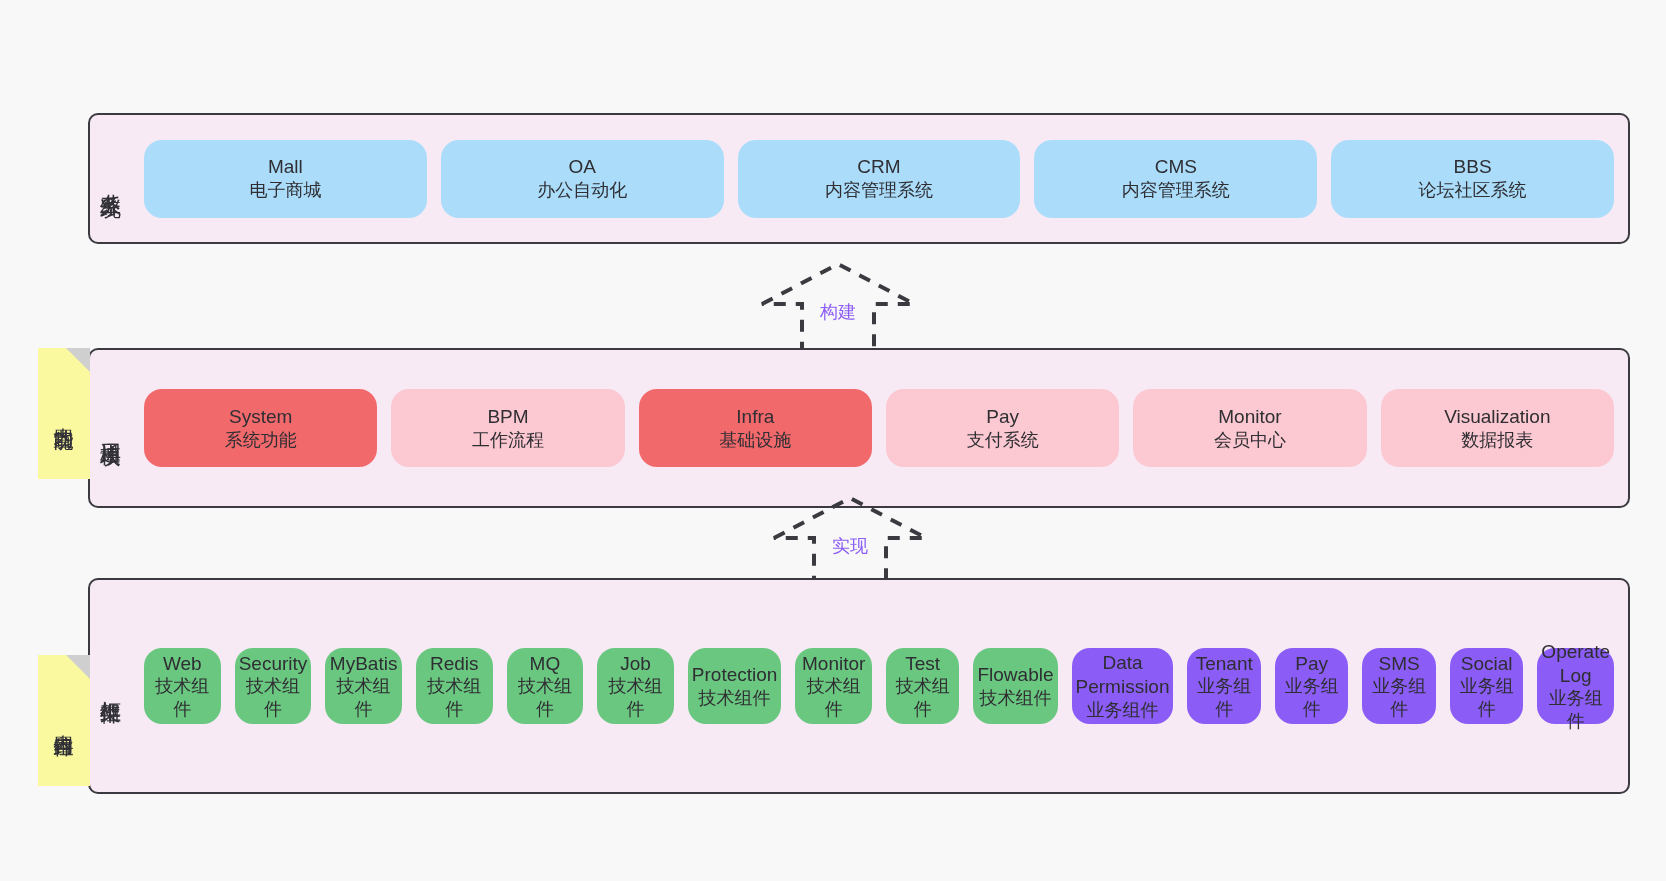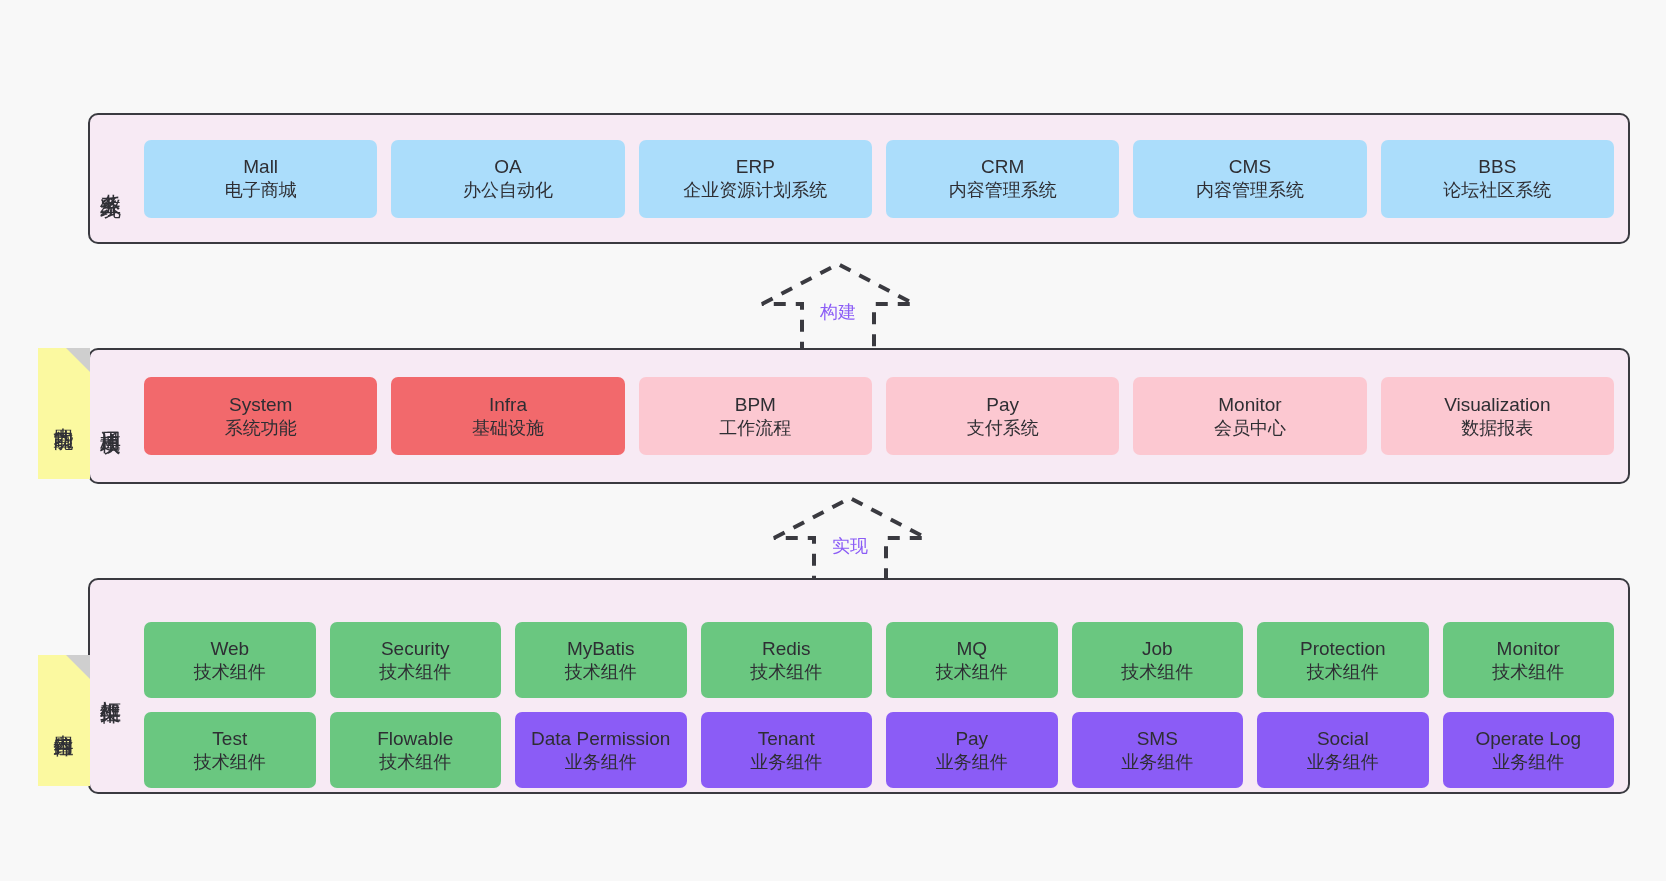--- a/index.html
+++ b/index.html
@@ -53,38 +53,37 @@
   }
 
   .layer-body {
     flex: 1 1 auto;
     display: flex;
     align-items: center;
     padding: 0 14px;
   }
 
   .layer-body.rows {
-    flex-direction: column;
+    flex-direction: row;
     justify-content: space-between;
     gap: 14px;
     padding: 14px;
-    margin-top: 28px;
   }
 
   .row {
     display: flex;
     width: 100%;
     gap: 14px;
   }
 
   
   .card {
     box-sizing: border-box;
     flex: 1 1 0;
-    border-radius: 7px;
+    border-radius: 18px;
     display: flex;
     flex-direction: column;
     align-items: center;
     justify-content: center;
     text-align: center;
     color: #2e2e33;
     line-height: 1.25;
     padding: 6px 4px;
   }
   .card .title-en {
@@ -175,24 +174,20 @@
         <div class="card biz">
           <span class="title-en">Mall</span>
           <span class="title-cn">电子商城</span>
         </div>
 
         <div class="card biz">
           <span class="title-en">OA</span>
           <span class="title-cn">办公自动化</span>
         </div>
 
-        <div class="card biz">
-          <span class="title-en">ERP</span>
-          <span class="title-cn">企业资源计划系统</span>
-        </div>
 
         <div class="card biz">
           <span class="title-en">CRM</span>
           <span class="title-cn">内容管理系统</span>
         </div>
 
         <div class="card biz">
           <span class="title-en">CMS</span>
           <span class="title-cn">内容管理系统</span>
         </div>
@@ -206,38 +201,38 @@
     </div>
   </div>
 
   <div class="arrow-group" style="left:758px; top:258px;">
     <svg viewBox="0 0 160 100" preserveAspectRatio="none" aria-hidden="true">
       <path d="M 4 46 L 80 6 L 156 46 L 116 46 L 116 94 L 44 94 L 44 46 Z" fill="none" stroke="#3a3a40" stroke-width="4" stroke-dasharray="12 10" stroke-linejoin="miter"></path>
     </svg>
     <div class="arrow-label">构建</div>
   </div>
 
-  <div class="layer" id="layer-module" style="left:88px; top:348px; width:1542px; height:136px;">
+  <div class="layer" id="layer-module" style="left:88px; top:348px; width:1542px; height:160px;">
     <div class="layer-title">通用模块</div>
     <div class="layer-body">
       <div class="cards-module">
 
         <div class="card mod-strong">
           <span class="title-en">System</span>
           <span class="title-cn">系统功能</span>
         </div>
 
+        <div class="card mod-light">
+          <span class="title-en">BPM</span>
+          <span class="title-cn">工作流程</span>
+        </div>
+
         <div class="card mod-strong">
           <span class="title-en">Infra</span>
           <span class="title-cn">基础设施</span>
-        </div>
-
-        <div class="card mod-light">
-          <span class="title-en">BPM</span>
-          <span class="title-cn">工作流程</span>
         </div>
 
         <div class="card mod-light">
           <span class="title-en">Pay</span>
           <span class="title-cn">支付系统</span>
         </div>
 
         <div class="card mod-light">
           <span class="title-en">Monitor</span>
           <span class="title-cn">会员中心</span>

